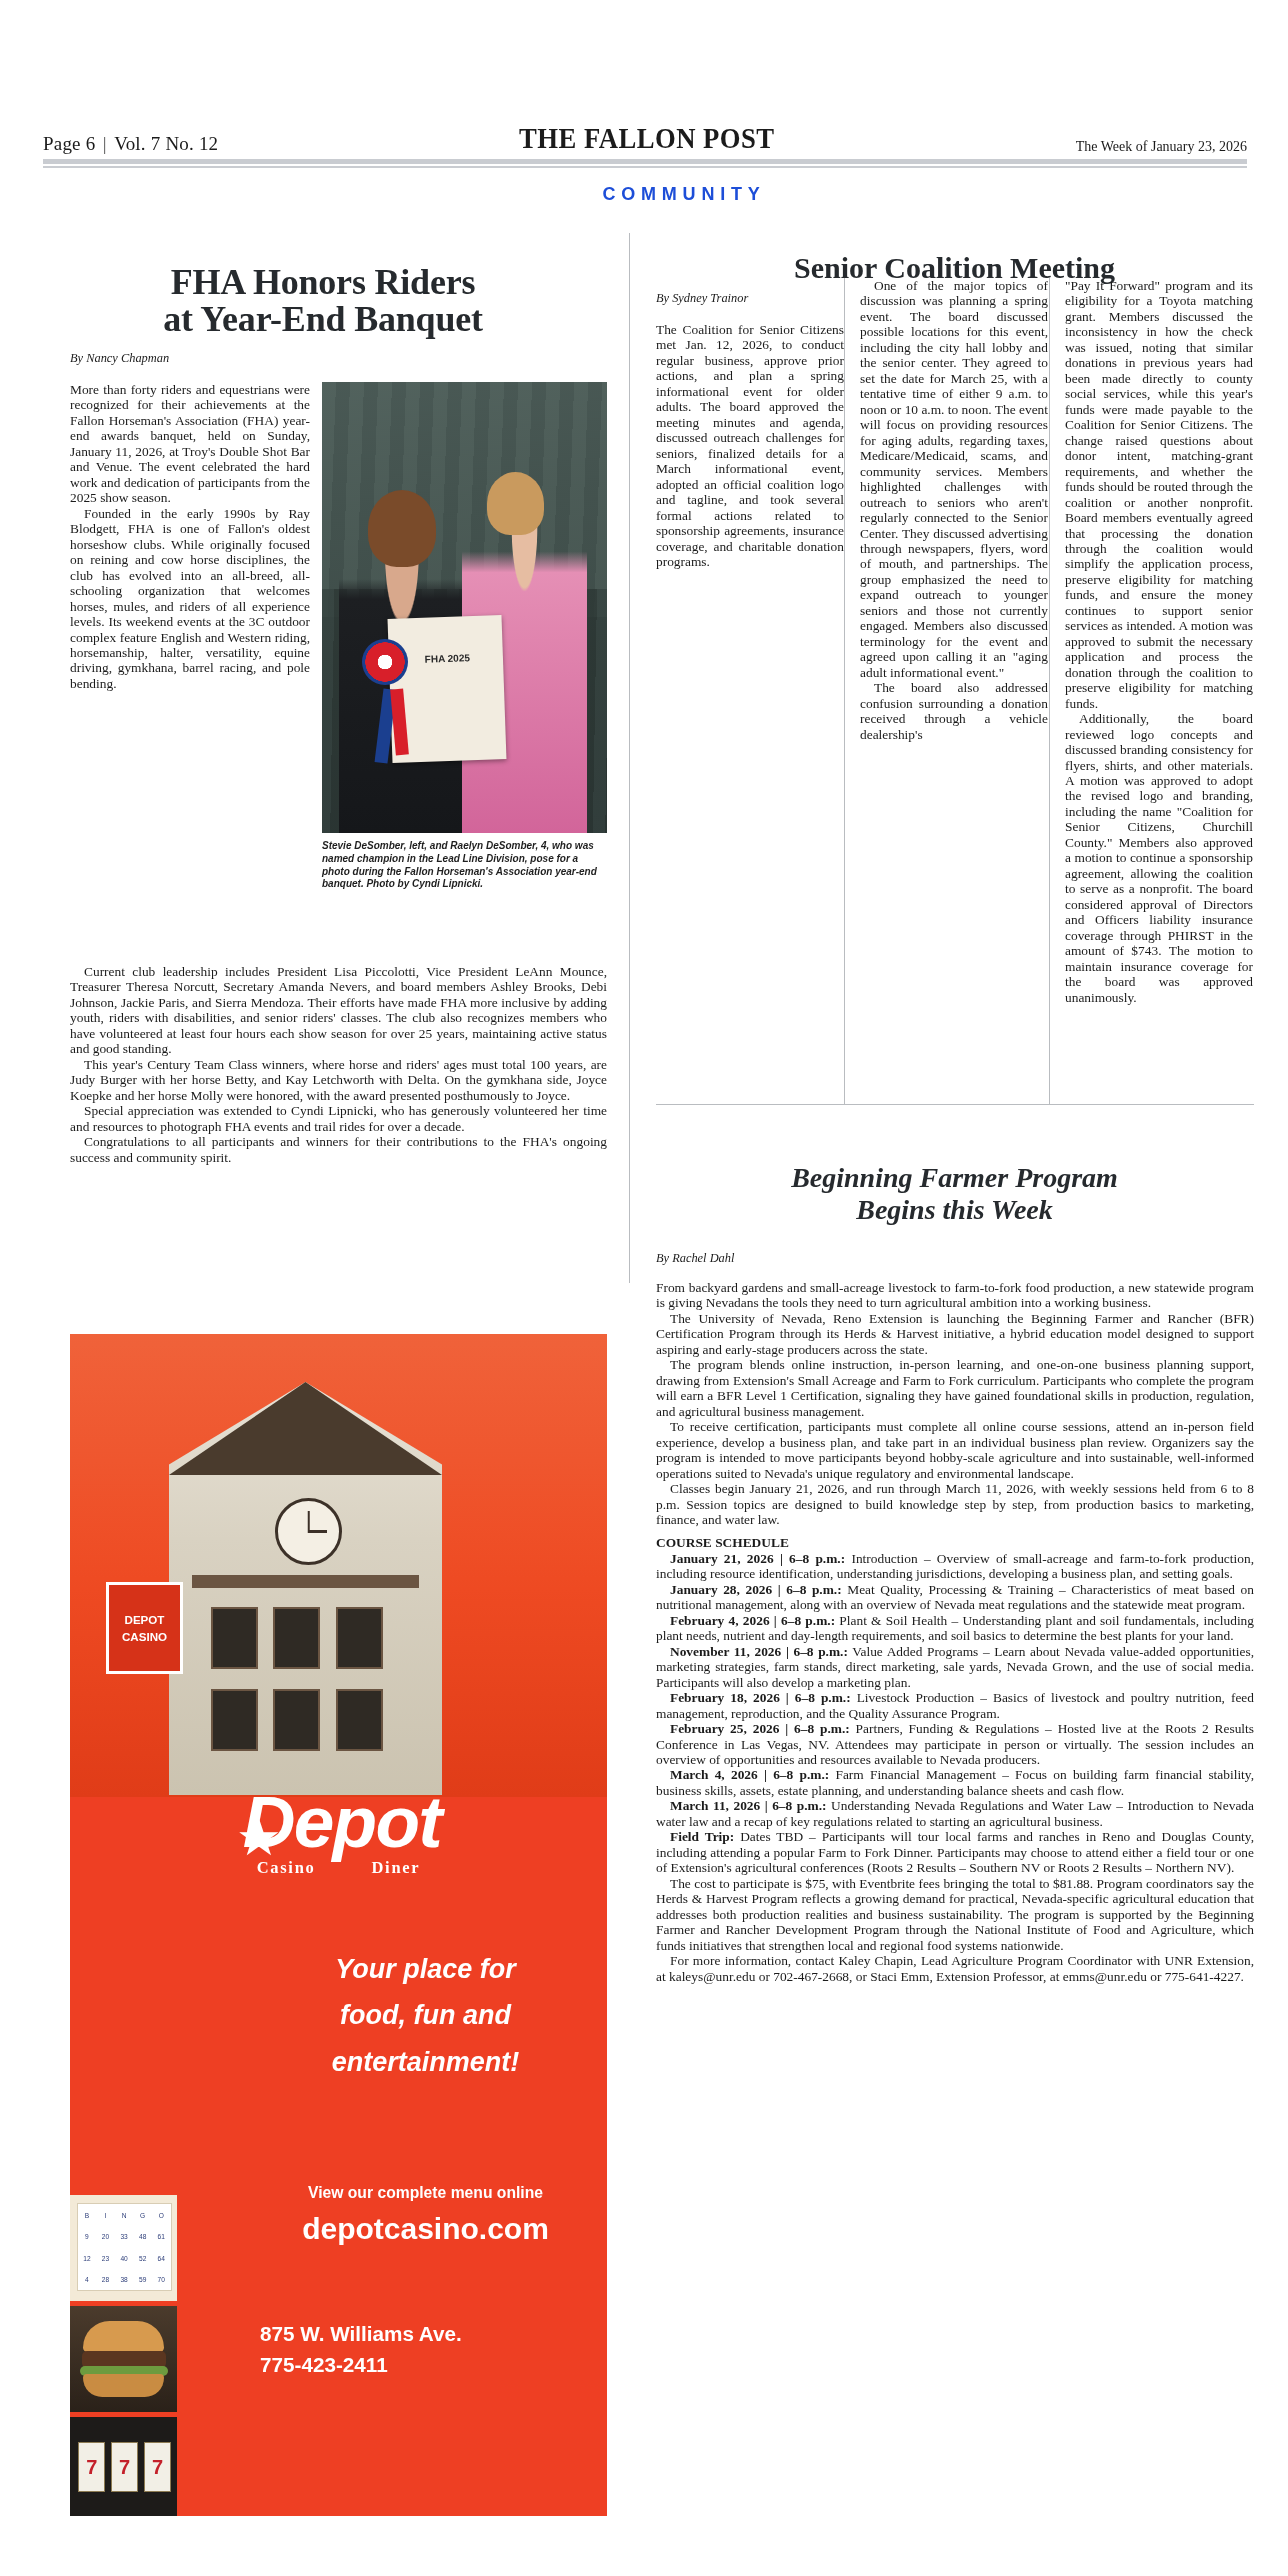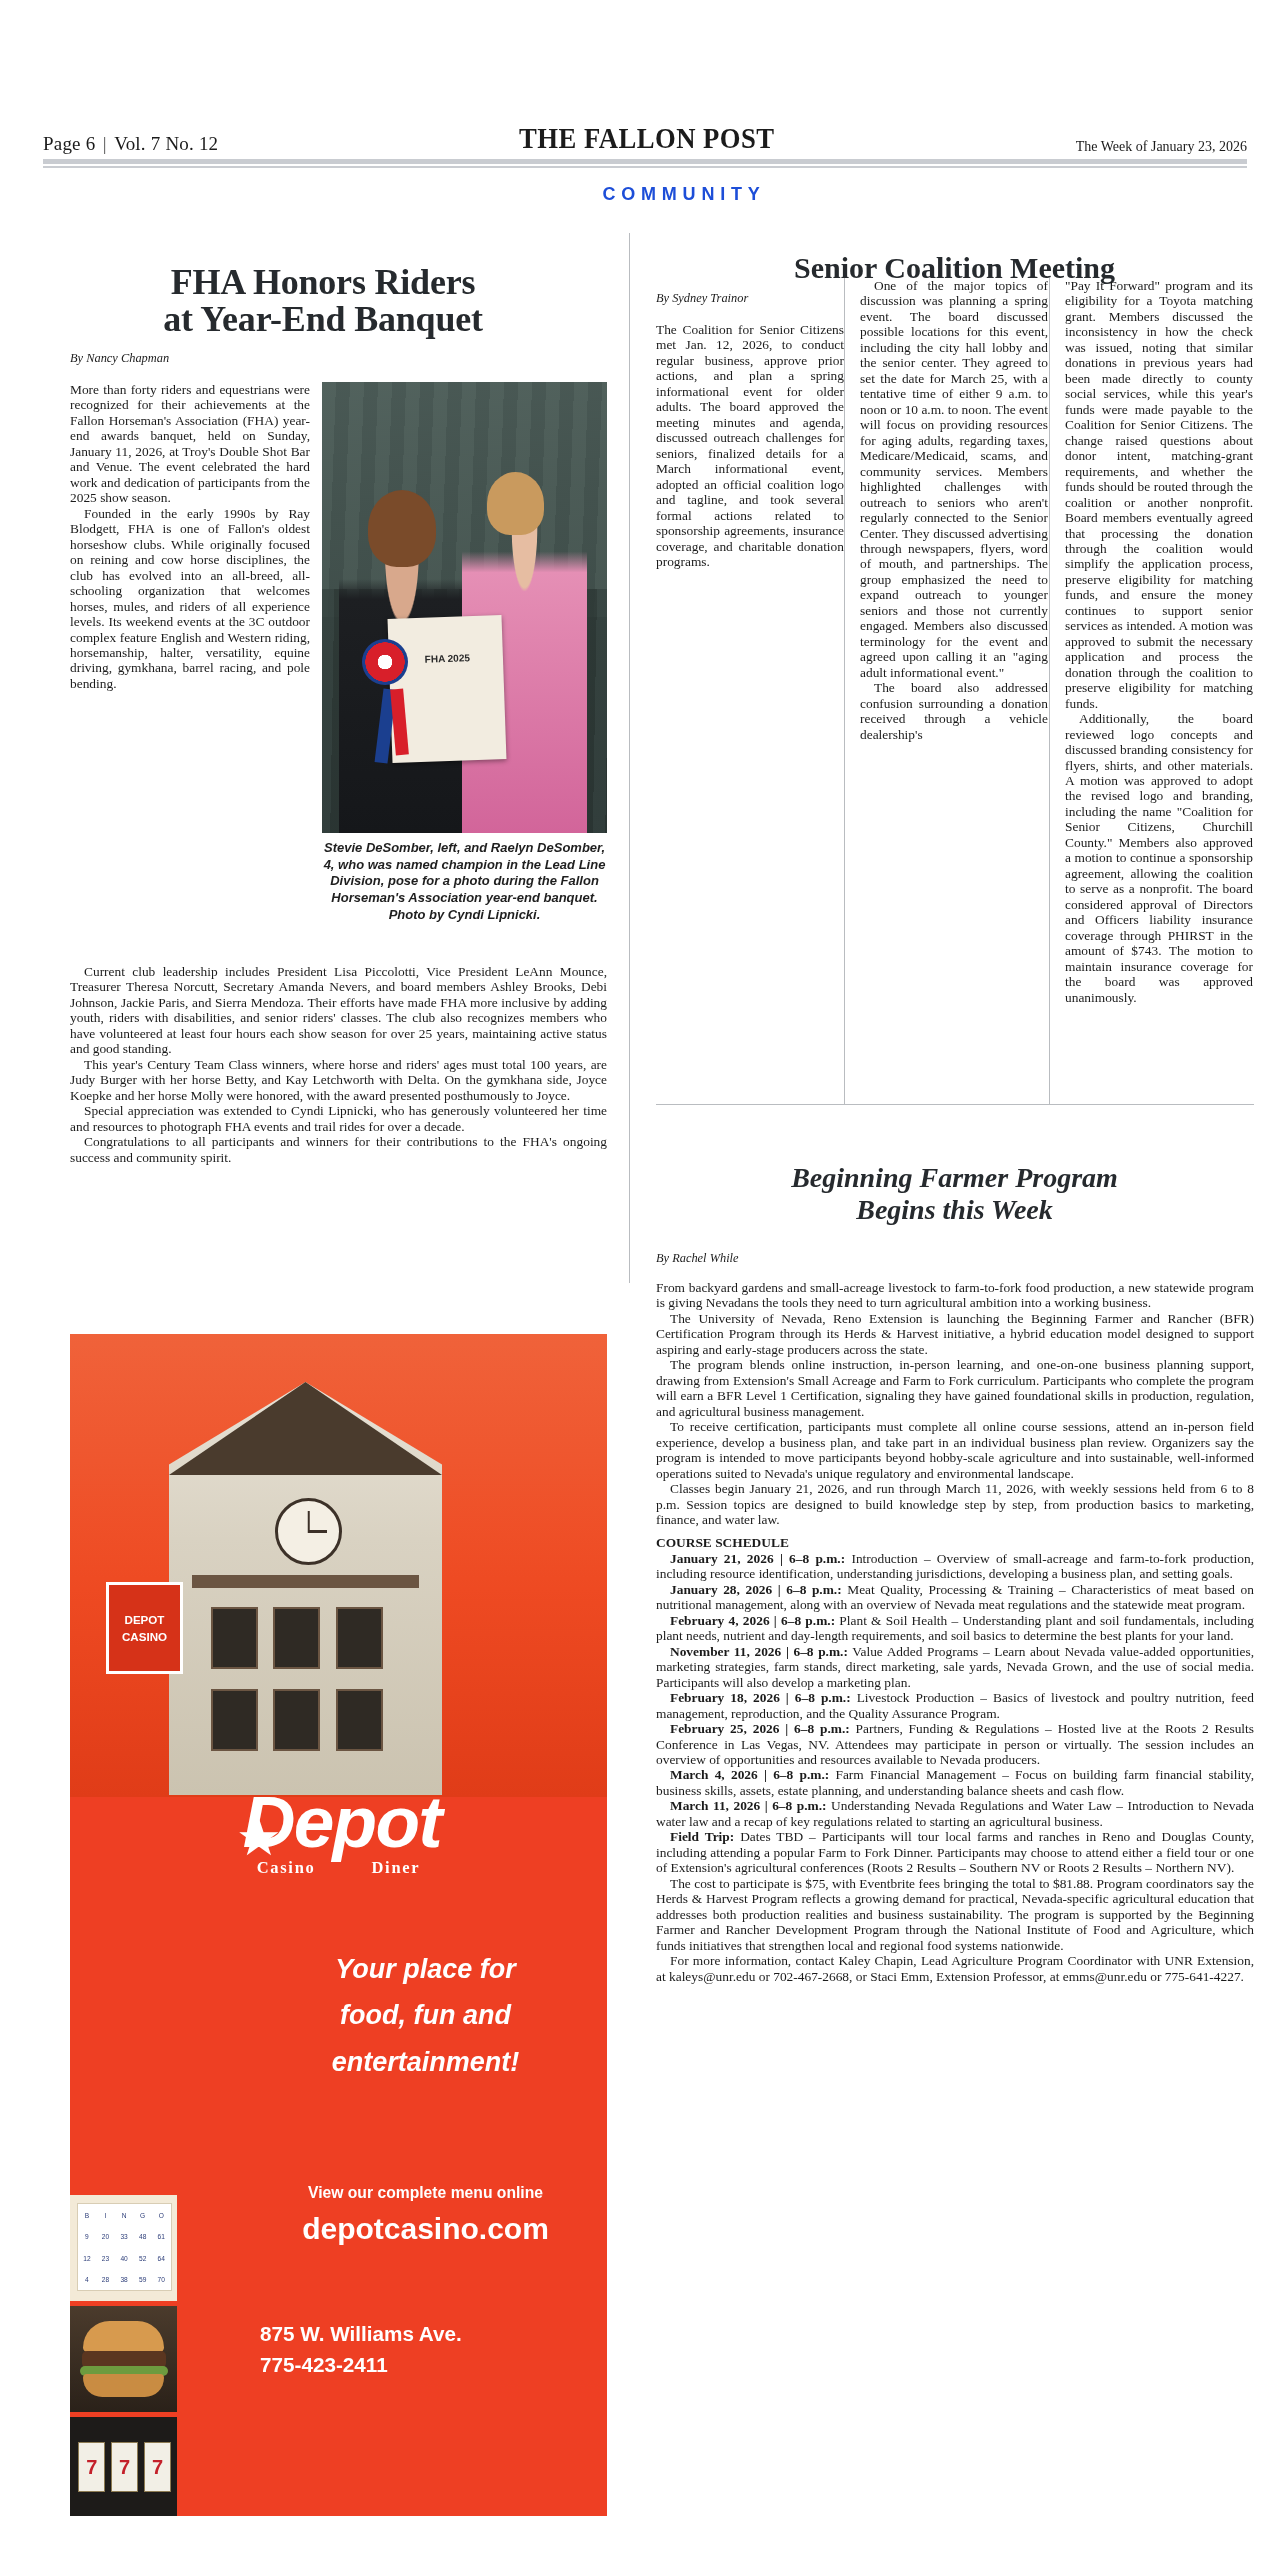--- a/index.html
+++ b/index.html
@@ -36,21 +36,21 @@
   p.body.first{text-indent:0;}
   .col{position:absolute;}
 
   
   #fha-head{position:absolute;left:50px;top:240px;width:546px;font-size:36px;letter-spacing:-0.2px;}
   #fha-byline{position:absolute;left:70px;top:351px;}
   #fha-col1{left:70px;top:382px;width:240px;}
   #fha-photo{position:absolute;left:322px;top:382px;width:285px;height:451px;overflow:hidden;}
   #fha-caption{position:absolute;left:322px;top:840px;width:285px;
     font-family:"Liberation Sans",sans-serif;font-style:italic;font-weight:bold;
-    font-size:13px;line-height:1.28;text-align:center;color:#1f1f1f;}
+    font-size:10px;line-height:1.28;text-align:left;color:#1f1f1f;}
   #fha-wide{left:70px;top:964px;width:537px;}
 
   
   .ph-sky{position:absolute;inset:0;background:linear-gradient(175deg,#5d6e6a 0%,#44534f 28%,#2e3a38 62%,#20282a 100%);}
   .ph-wall{position:absolute;left:0;top:0;width:100%;height:52%;
     background:repeating-linear-gradient(92deg,#4e5e59 0 14px,#43524e 14px 28px);opacity:.75;}
   .ph-wall2{position:absolute;left:0;top:46%;width:100%;height:54%;
     background:repeating-linear-gradient(91deg,#364340 0 12.4px,#2c3734 12.4px 25px);opacity:.8;}
   .ph-person-a{position:absolute;left:6%;top:26%;width:46%;height:74%;
     background:radial-gradient(ellipse at 48% 16%,#d8a88c 0 17%,rgba(216,168,140,0) 18%),
@@ -201,21 +201,21 @@
   </div>
   <div class="col" id="sc-c3">
     <p class="body first">"Pay It Forward" program and its eligibility for a Toyota matching grant. Members discussed the inconsistency in how the check was issued, noting that similar donations in previous years had been made directly to county social services, while this year's funds were made payable to the Coalition for Senior Citizens. The change raised questions about donor intent, matching-grant requirements, and whether the funds should be routed through the coalition or another nonprofit. Board members eventually agreed that processing the donation through the coalition would simplify the application process, preserve eligibility for matching funds, and ensure the money continues to support senior services as intended. A motion was approved to submit the necessary application and process the donation through the coalition to preserve eligibility for matching funds.</p>
     <p class="body">Additionally, the board reviewed logo concepts and discussed branding consistency for flyers, shirts, and other materials. A motion was approved to adopt the revised logo and branding, including the name "Coalition for Senior Citizens, Churchill County." Members also approved a motion to continue a sponsorship agreement, allowing the coalition to serve as a nonprofit. The board considered approval of Directors and Officers liability insurance coverage through PHIRST in the amount of $743. The motion to maintain insurance coverage for the board was approved unanimously.</p>
   </div>
 
   <h1 class="hl" id="bf-head">
     <span>Beginning Farmer Program</span><br>
     <span>Begins this Week</span>
   </h1>
-  <div class="byline" id="bf-byline">By Rachel While</div>
+  <div class="byline" id="bf-byline">By Rachel Dahl</div>
 
   <div class="col" id="bf-body">
     <p class="body first">From backyard gardens and small-acreage livestock to farm-to-fork food production, a new statewide program is giving Nevadans the tools they need to turn agricultural ambition into a working business.</p>
     <p class="body">The University of Nevada, Reno Extension is launching the Beginning Farmer and Rancher (BFR) Certification Program through its Herds &amp; Harvest initiative, a hybrid education model designed to support aspiring and early-stage producers across the state.</p>
     <p class="body">The program blends online instruction, in-person learning, and one-on-one business planning support, drawing from Extension's Small Acreage and Farm to Fork curriculum. Participants who complete the program will earn a BFR Level 1 Certification, signaling they have gained foundational skills in production, regulation, and agricultural business management.</p>
     <p class="body">To receive certification, participants must complete all online course sessions, attend an in-person field experience, develop a business plan, and take part in an individual business plan review. Organizers say the program is intended to move participants beyond hobby-scale agriculture and into sustainable, well-informed operations suited to Nevada's unique regulatory and environmental landscape.</p>
     <p class="body">Classes begin January 21, 2026, and run through March 11, 2026, with weekly sessions held from 6 to 8 p.m. Session topics are designed to build knowledge step by step, from production basics to marketing, finance, and water law.</p>
 
     <div class="sched-title">COURSE SCHEDULE</div>
 

